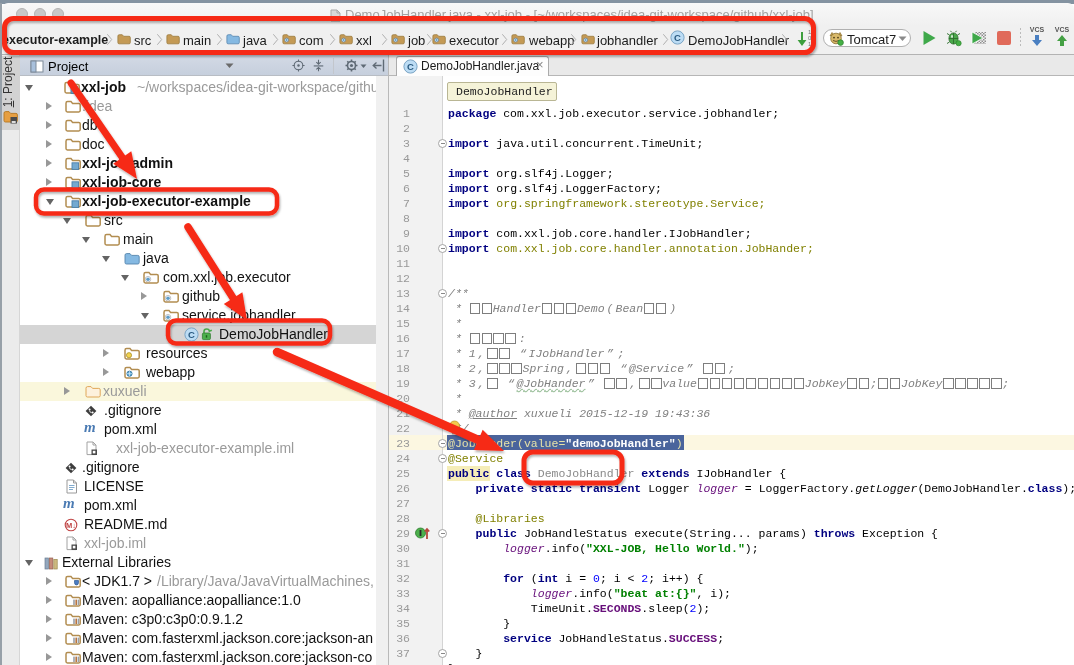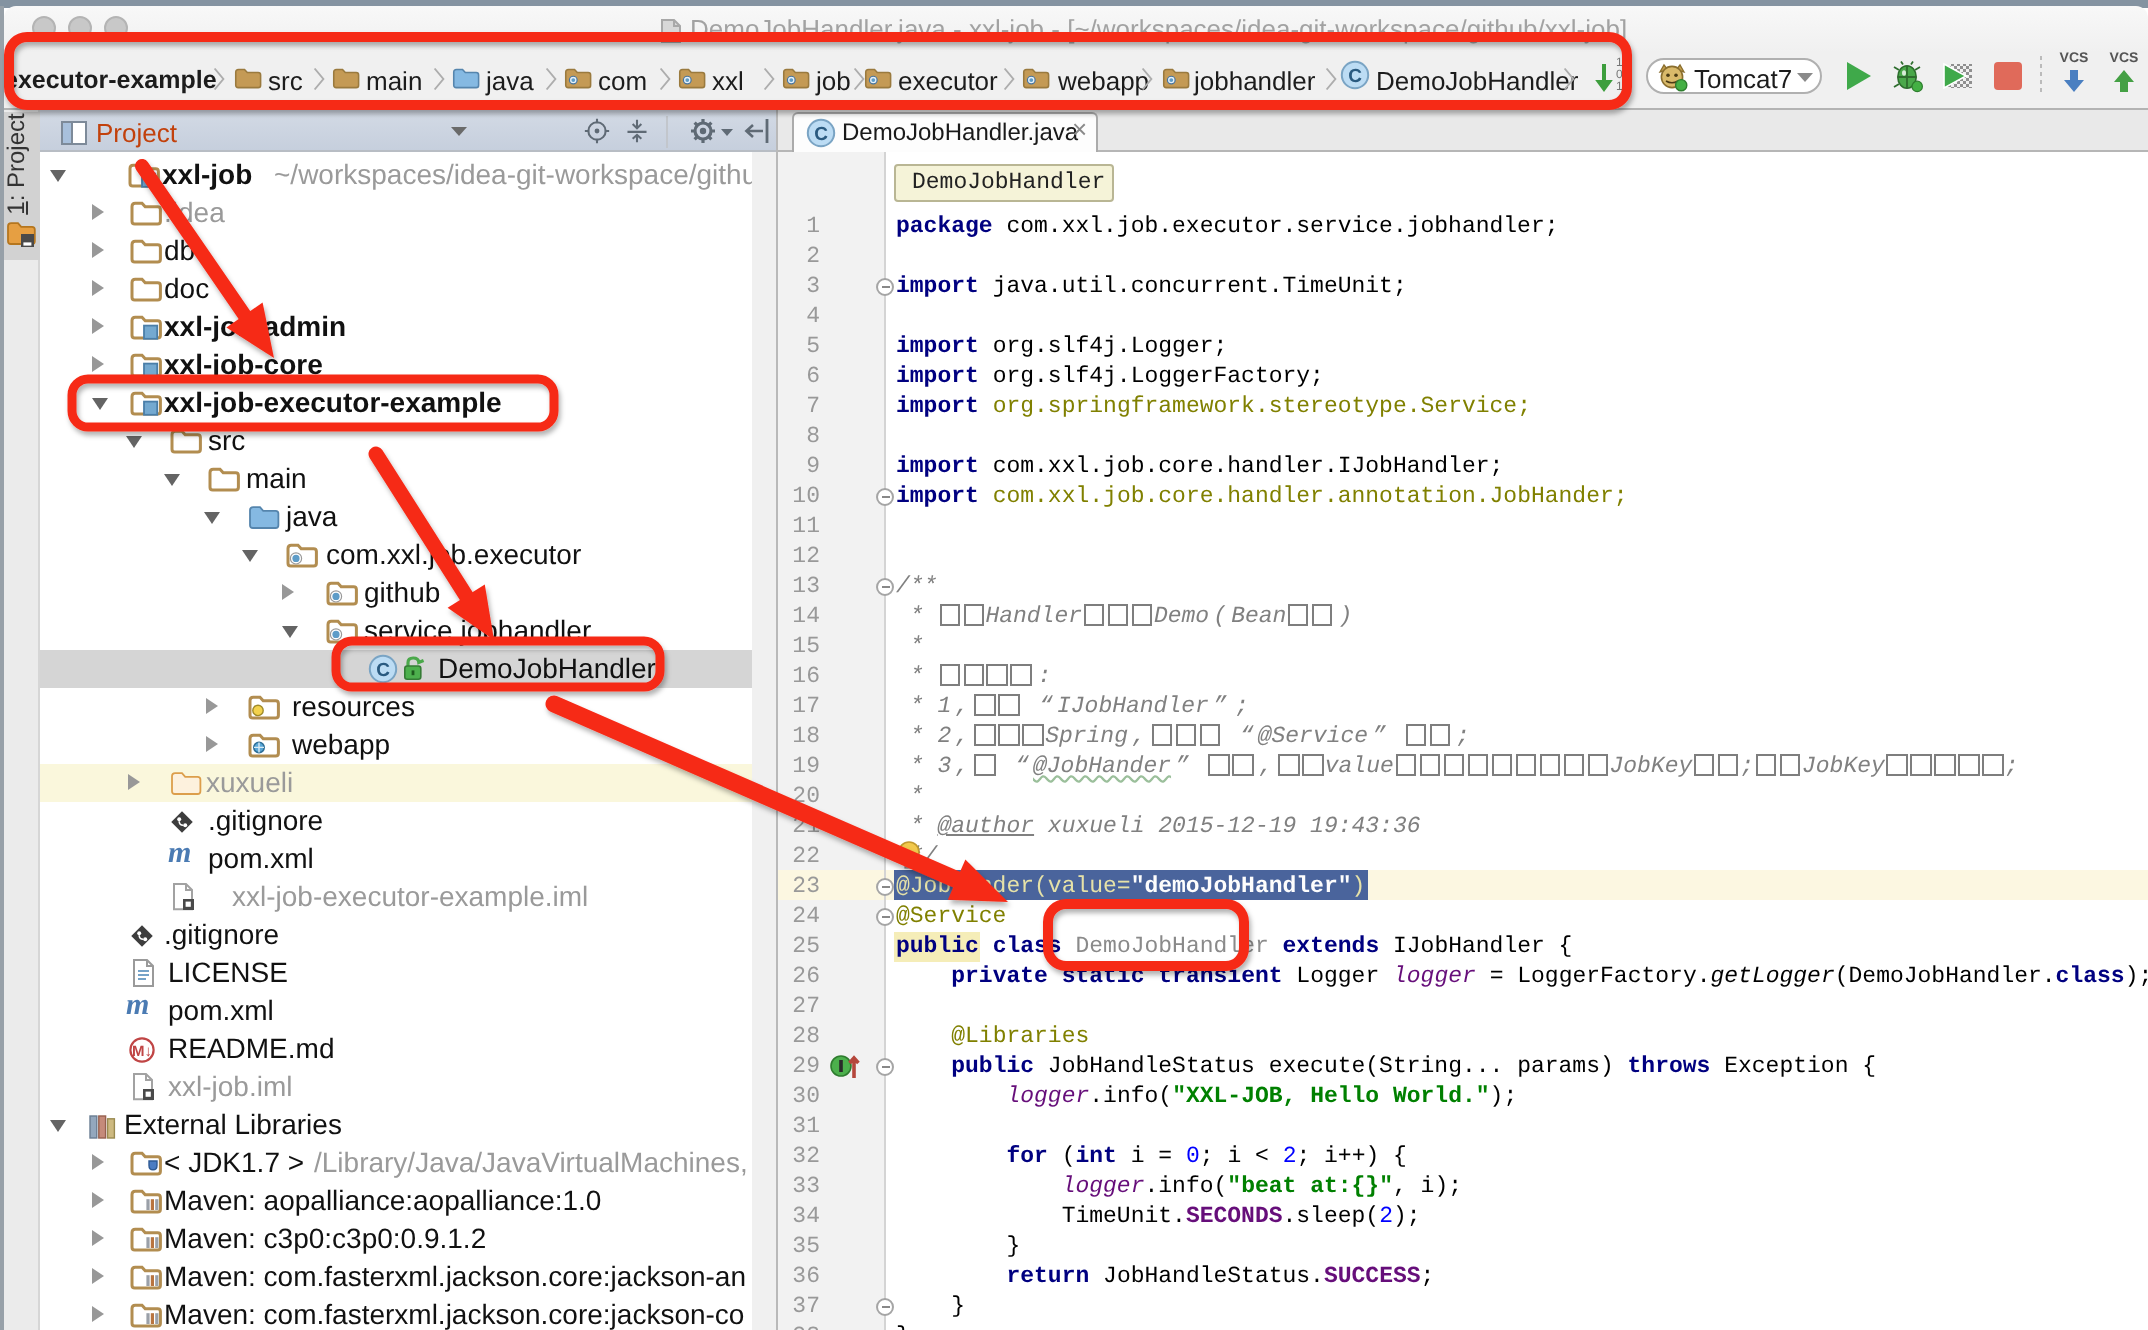--- a/index.html
+++ b/index.html
@@ -407,21 +407,21 @@
 <div class="trow " style="left:82px;top:572px">&lt; JDK1.7 &gt;</div>
 <div class="trow tgray" style="left:157px;top:572px">/Library/Java/JavaVirtualMachines,</div>
 <div class="trow " style="left:82px;top:591px">Maven: aopalliance:aopalliance:1.0</div>
 <div class="trow " style="left:82px;top:610px">Maven: c3p0:c3p0:0.9.1.2</div>
 <div class="trow " style="left:82px;top:629px">Maven: com.fasterxml.jackson.core:jackson-an</div>
 <div class="trow " style="left:82px;top:648px">Maven: com.fasterxml.jackson.core:jackson-co</div>
 <svg class="fico" style="left:30px;top:60px" width="14" height="13" viewBox="0 0 14 13">
     <rect x="1" y="1" width="12" height="11" fill="#fff" stroke="#7d8a99" stroke-width="1"></rect>
     <rect x="1" y="1" width="5" height="11" fill="#a8c0dc" stroke="#7d8a99" stroke-width="1"></rect>
   </svg>
-<div class="fico" style="left:48px;top:59px;font-size:13px;color:#c2410c">Project</div>
+<div class="fico" style="left:48px;top:59px;font-size:13px;color:#000000">Project</div>
 <svg class="fico" style="left:225px;top:63px" width="9" height="6" viewBox="0 0 9 6">
     <path d="M0.5 0.5 L4.5 5 L8.5 0.5 Z" fill="#6a6a6a"></path>
   </svg>
 
 <svg class="fico" style="left:292px;top:59px" width="13" height="13" viewBox="0 0 15 15">
     <circle cx="7.5" cy="7.5" r="5" fill="none" stroke="#5f6a75" stroke-width="1.2"></circle>
     <circle cx="7.5" cy="7.5" r="1.4" fill="#5f6a75"></circle>
     <path d="M7.5 0.5 V3 M7.5 12 V14.5 M0.5 7.5 H3 M12 7.5 H14.5" stroke="#5f6a75" stroke-width="1.2"></path>
   </svg>
 <svg class="fico" style="left:312px;top:59px" width="13" height="13" viewBox="0 0 15 15">
@@ -531,21 +531,21 @@
     <span class="k">private</span> <span class="k">static</span> <span class="k">transient</span> Logger <span class="f">logger</span> = LoggerFactory.<span class="im">getLogger</span>(DemoJobHandler.<span class="k">class</span>);
 
     <span class="a">@Libraries</span>
     <span class="k">public</span> JobHandleStatus execute(String... params) <span class="k">throws</span> Exception {
         <span class="f">logger</span>.info(<span class="s">"XXL-JOB, Hello World."</span>);
 
         <span class="k">for</span> (<span class="k">int</span> i = <span class="n">0</span>; i &lt; <span class="n">2</span>; i++) {
             <span class="f">logger</span>.info(<span class="s">"beat at:{}"</span>, i);
             TimeUnit.<span class="sf">SECONDS</span>.sleep(<span class="n">2</span>);
         }
-        <span class="k">return</span> JobHandleStatus.<span class="sf">SUCCESS</span>;
+        <span class="k">service</span> JobHandleStatus.<span class="sf">SUCCESS</span>;
     }
 }</div>
 <div class="fold" style="left:438px;top:139px"></div>
 <div class="fold" style="left:438px;top:244px"></div>
 <div class="fold" style="left:438px;top:289px"></div>
 <div class="fold" style="left:438px;top:439px"></div>
 <div class="fold" style="left:438px;top:454px"></div>
 <div class="fold" style="left:438px;top:529px"></div>
 <div class="fold" style="left:438px;top:649px"></div>
 <svg class="fico" style="left:447px;top:420px" width="15" height="16" viewBox="0 0 15 16">

